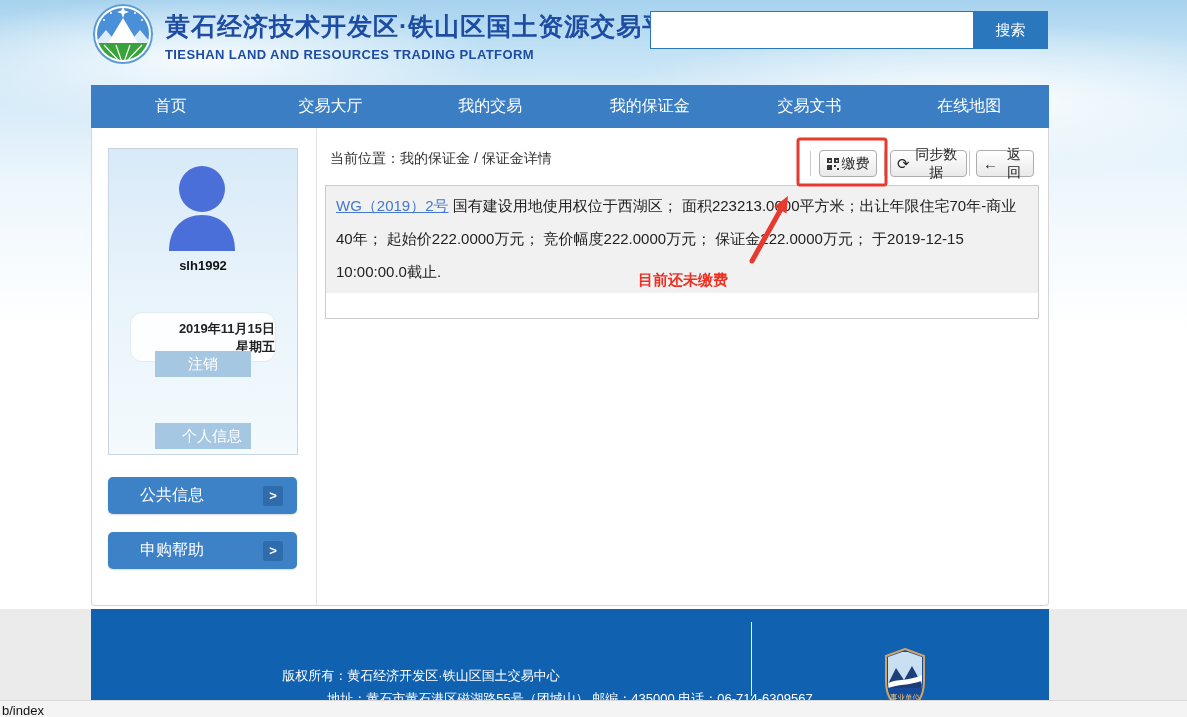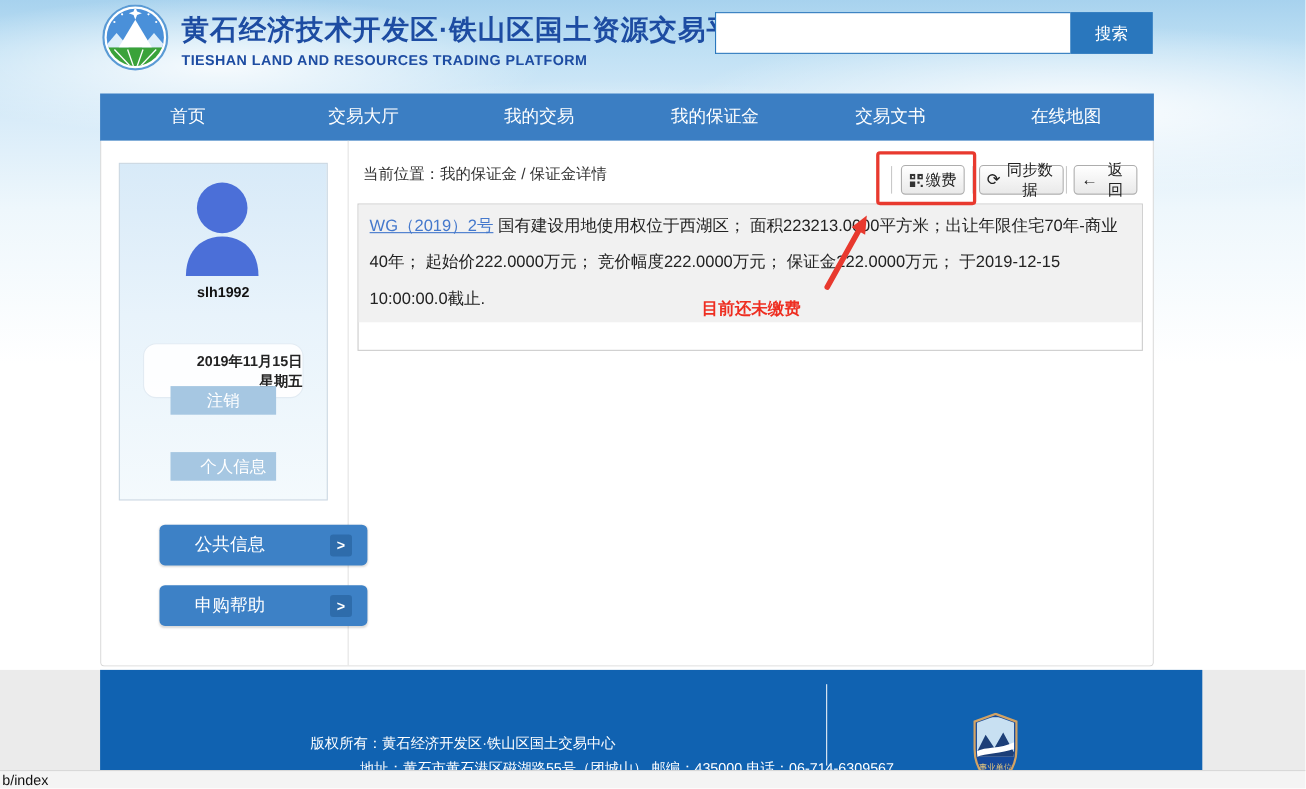--- a/index.html
+++ b/index.html
@@ -33,23 +33,23 @@
   
   .user-panel{left:108px;top:148px;width:188px;height:305px;border:1px solid #c9d6e2;
     background:linear-gradient(180deg,#d8eaf8 0%,#e8f3fb 45%,#f4fafd 100%);}
   .avatar{left:162px;top:163px;}
   .username{left:108px;top:258px;width:190px;text-align:center;font-size:13px;font-weight:bold;color:#111;}
   .greeting{left:108px;top:283px;width:190px;text-align:center;font-size:17px;font-weight:bold;color:#111;}
   .date-box{left:130px;top:312px;width:146px;height:50px;background:rgba(255,255,255,.9);border:1px solid #e2ebf3;border-radius:12px;
     text-align:right;font-size:13px;font-weight:bold;color:#222;padding-top:7px;box-sizing:border-box;line-height:18px;}
   .soft-btn{width:96px;height:26px;background:#a6c7e2;color:#fff;border:none;font-size:15px;cursor:pointer;display:block;}
   .logout-btn{left:155px;top:351px;}
-  .profile-btn{left:155px;top:411px;padding-left:24px;}
+  .profile-btn{left:155px;top:423px;padding-left:24px;}
   .menu-btn{left:108px;width:189px;height:37px;background:#3d81c6;border:none;border-radius:5px;color:#fff;font-size:16px;
-    display:flex;align-items:center;cursor:pointer;padding:0 14px 0 32px;box-sizing:border-box;box-shadow:0 1px 2px rgba(0,0,0,.15);margin-left:37px;}
+    display:flex;align-items:center;cursor:pointer;padding:0 14px 0 32px;box-sizing:border-box;box-shadow:0 1px 2px rgba(0,0,0,.15);}
   .menu-btn .arrow-sq{margin-left:auto;width:20px;height:20px;background:#2e6cab;border-radius:3px;color:#fff;font-size:13px;font-weight:bold;
     display:flex;align-items:center;justify-content:center;}
   .menu-public{top:477px;}
   .menu-help{top:532px;}
 
   
   .breadcrumb{left:330px;top:150px;font-size:14px;color:#333;}
   .tb-sep{top:151px;width:1px;height:25px;background:#c9c9c9;}
   .tool-btn{top:150px;height:27px;border:1px solid #adadad;border-radius:4px;background:linear-gradient(180deg,#ffffff,#e9e9e9);
     color:#222;font-size:14px;display:flex;align-items:center;justify-content:center;gap:3px;cursor:pointer;box-sizing:border-box;}
@@ -58,21 +58,21 @@
   .btn-back{left:976px;width:58px;}
   .tool-btn .gly{font-size:15px;line-height:1;}
 
   .info-box{left:325px;top:185px;width:714px;height:134px;background:#fff;border:1px solid #ccc;box-sizing:border-box;}
   .notice{background:#f1f1f1;padding:3px 10px 5px 10px;font-size:15px;color:#222;line-height:33px;min-height:62px;}
   .notice a{color:#4478cc;text-decoration:underline;cursor:pointer;}
   .red-note{left:638px;top:271px;color:#ee2e21;font-size:15px;font-weight:bold;}
 
   
   .gray-strip{left:0;top:609px;width:1187px;height:92px;background:#ebebeb;}
-  .footer{left:91px;top:609px;width:958px;height:92px;background:#1062b1;color:#fff;padding-left:44px;}
+  .footer{left:91px;top:609px;width:958px;height:92px;background:#1062b1;color:#fff;}
   .copyright{left:0;top:58px;width:660px;text-align:center;font-size:13px;}
   .address{left:0;top:81px;width:958px;text-align:center;font-size:13px;white-space:nowrap;}
   .f-divider{left:660px;top:13px;width:1px;height:74px;background:rgba(255,255,255,.9);}
   .badge{left:791px;top:39px;cursor:pointer;}
 
   .statusbar{left:0;top:700px;width:1187px;height:17px;background:#f4f4f4;border-top:1px solid #d9d9d9;box-sizing:border-box;z-index:30;}
   .statusbar span{font-size:13px;color:#111;line-height:16px;padding-left:2px;display:inline-block;}
 
   .annotations{left:0;top:0;width:1187px;height:717px;pointer-events:none;z-index:20;}
 </style>

